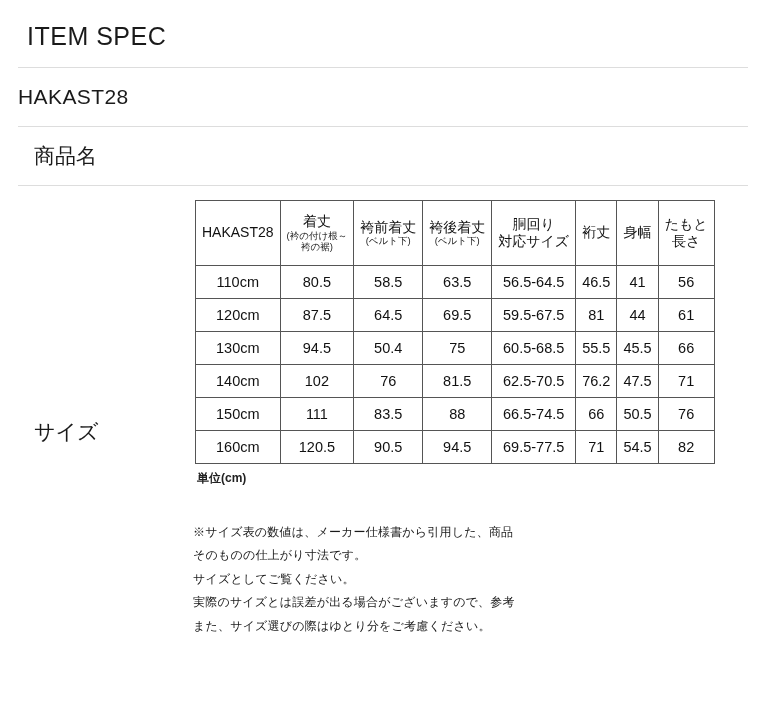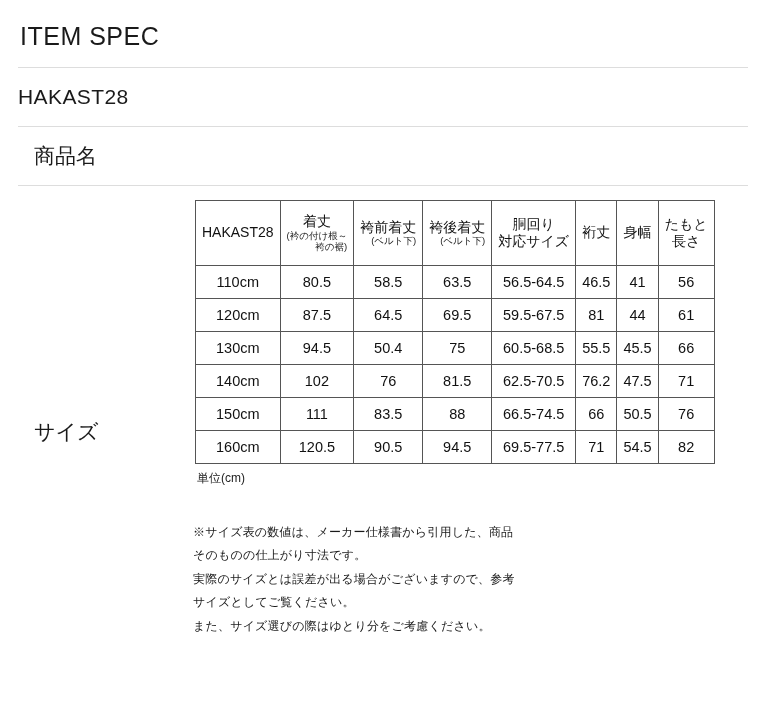--- a/index.html
+++ b/index.html
@@ -20,20 +20,21 @@
     height: 720px;
     box-sizing: border-box;
     padding: 0 18px;
   }
   .spec-title {
     font-size: 25px;
     letter-spacing: 0.5px;
     color: #1a1a1a;
     padding: 22px 0 16px 2px;
     font-weight: 400;
+    margin-left: 7px;
   }
   .rule {
     border-top: 1px solid #dddddd;
     width: 100%;
   }
   .spec-row {
     display: flex;
     align-items: center;
     min-height: 58px;
   }
@@ -79,30 +80,30 @@
   }
   table.size-table thead th {
     height: 56px;
     font-size: 14px;
   }
   table.size-table thead th .sub {
     display: block;
     font-size: 9.5px;
     line-height: 1.15;
     color: #222222;
-    text-align: right;
   }
   table.size-table tbody td {
     height: 24px;
     font-size: 14.5px;
   }
   .unit-note {
     font-size: 12px;
     color: #222222;
     padding: 6px 0 0 4px;
+    font-weight: bold;
   }
   .notes {
     padding-top: 34px;
     font-size: 12px;
     line-height: 1.95;
     color: #1a1a1a;
     letter-spacing: 0.2px;
   }
   .notes p {
     margin: 0;
@@ -205,20 +206,20 @@
               <td>71</td>
               <td>54.5</td>
               <td>82</td>
             </tr>
           </tbody>
       </table>
       <div class="unit-note">単位(cm)</div>
       <div class="notes">
           <p>※サイズ表の数値は、メーカー仕様書から引用した、商品</p>
           <p>そのものの仕上がり寸法です。</p>
+          <p>サイズとしてご覧ください。</p>
           <p>実際のサイズとは誤差が出る場合がございますので、参考</p>
-          <p>サイズとしてご覧ください。</p>
           <p>また、サイズ選びの際はゆとり分をご考慮ください。</p>
         </div>
     </div>
   </div>
 
 </div>
 
 </body></html>

